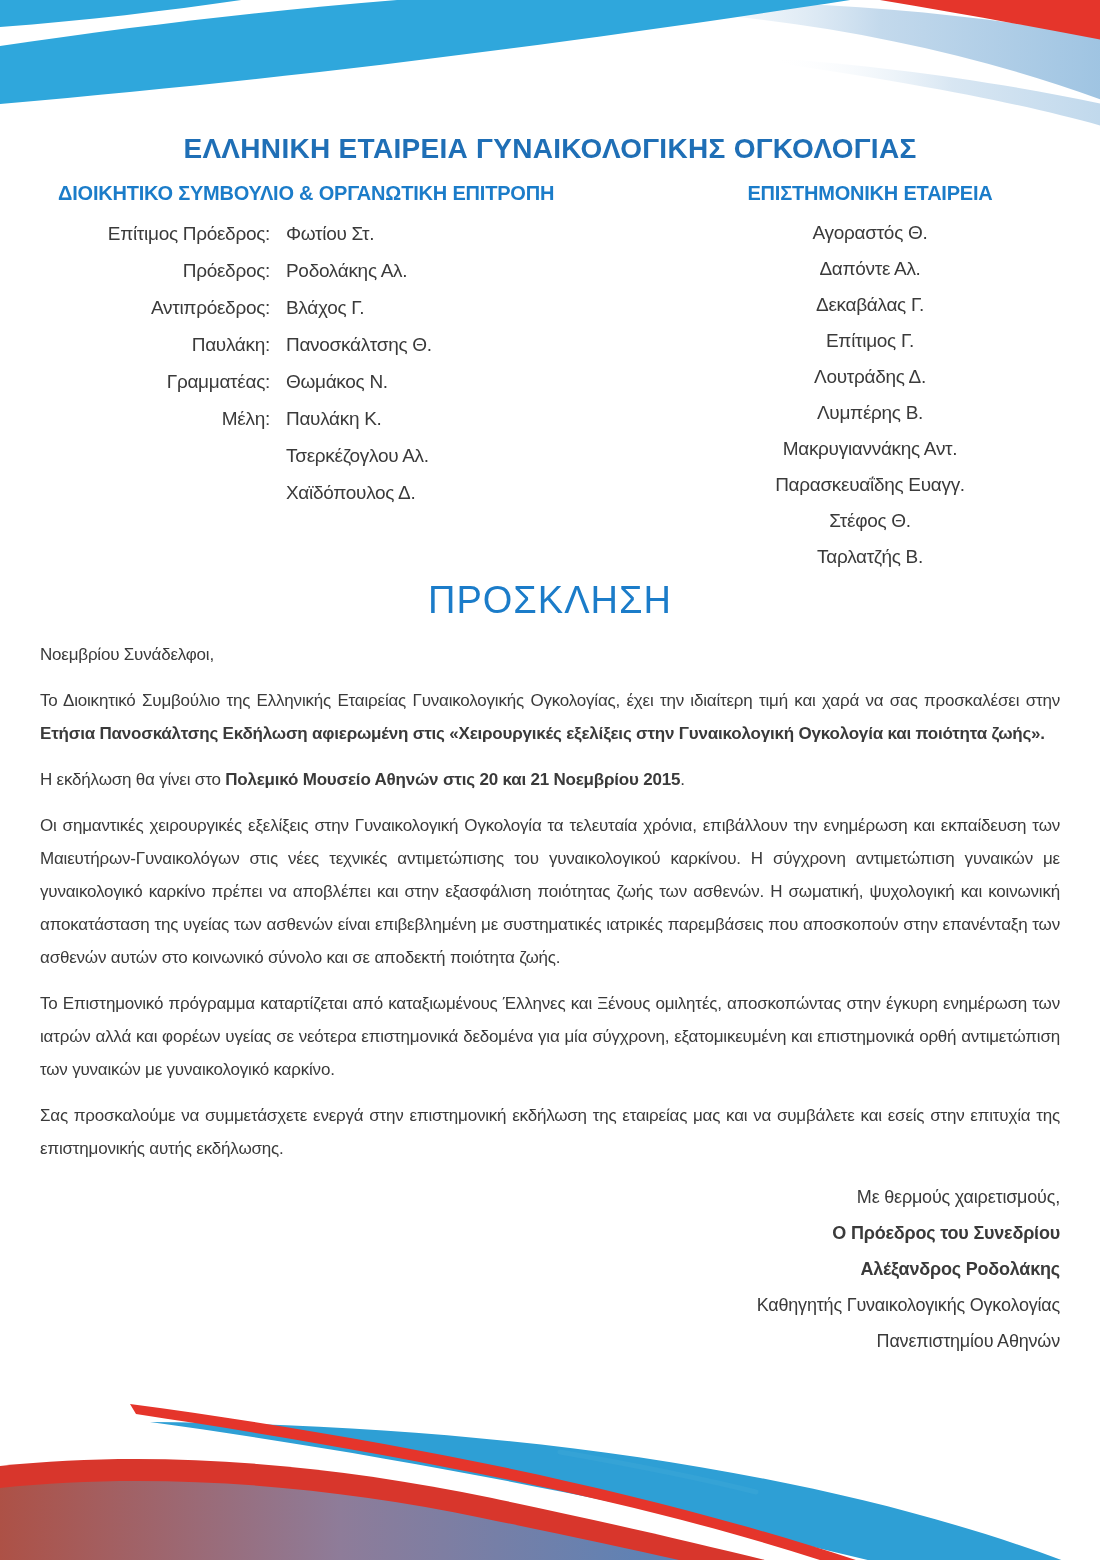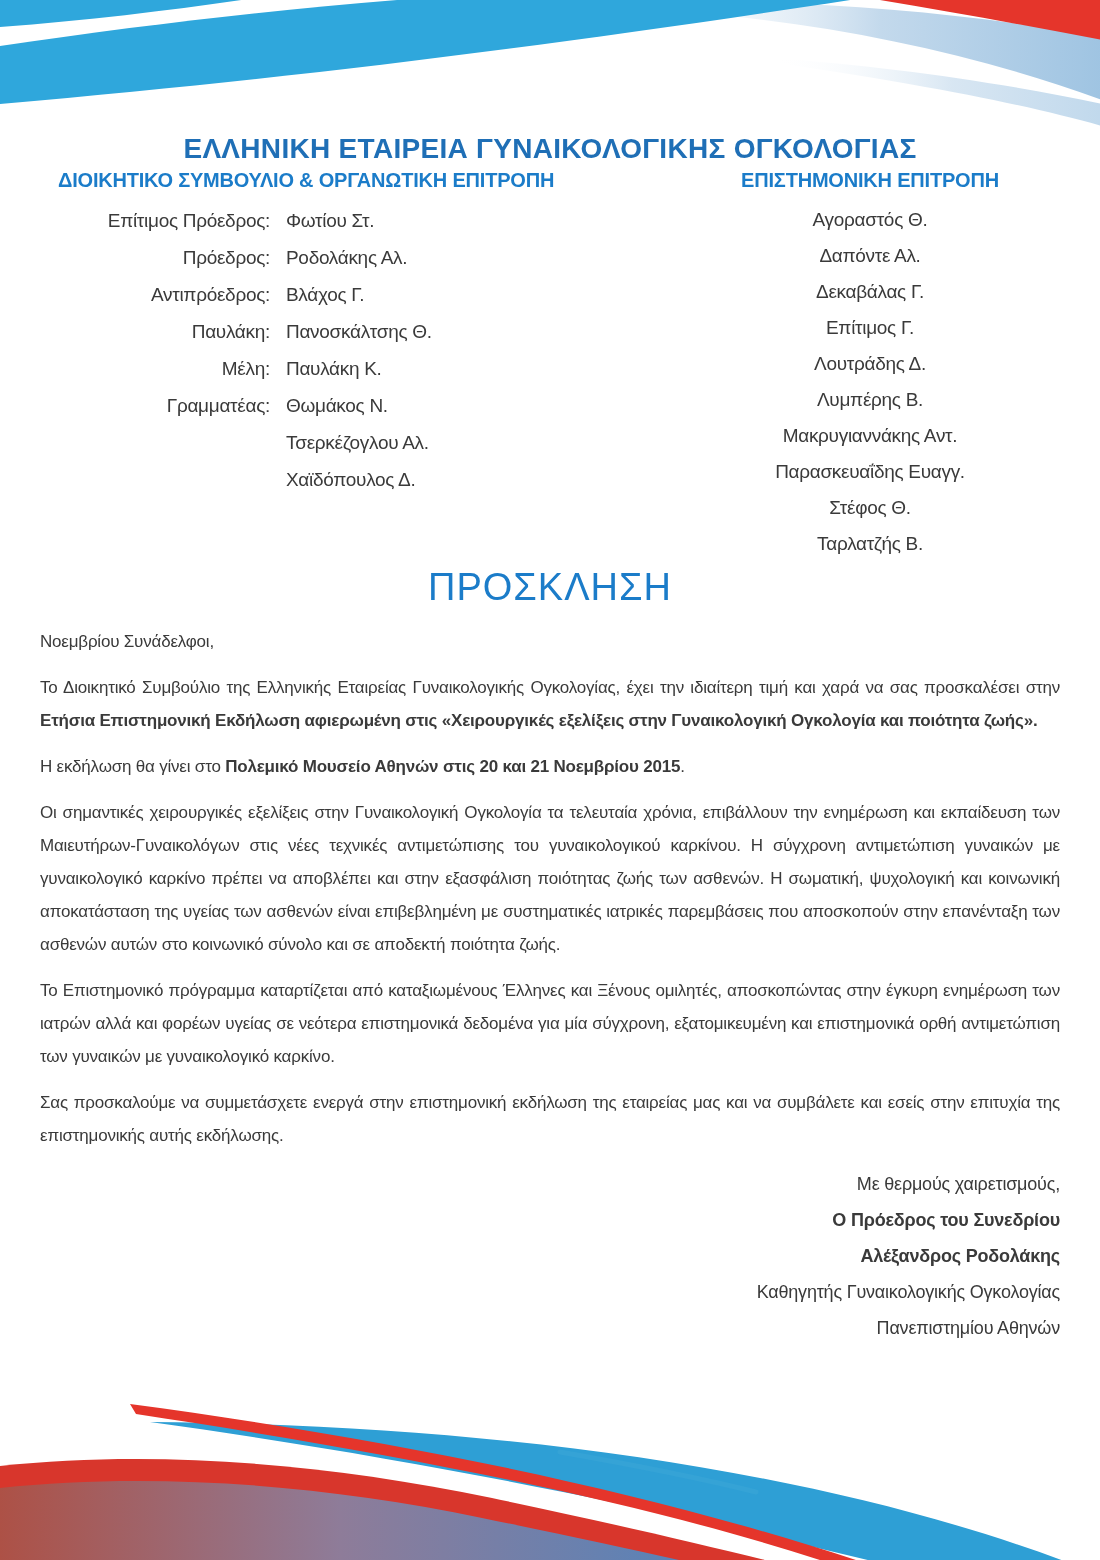--- a/index.html
+++ b/index.html
@@ -6,21 +6,21 @@
   .page {
     position:relative; width:1100px; height:1560px; background:#fff;
     overflow:hidden; font-family:"Liberation Sans", sans-serif; color:#3a3a3a;
   }
   svg.deco { position:absolute; left:0; z-index:0; display:block; }
   .deco-top { top:0; }
   .deco-bottom { bottom:0; }
   .content { position:relative; z-index:1; padding:0 40px; }
 
   h1.org-title {
-    margin:133px 0 4px; text-align:center; font-size:28px; font-weight:bold;
+    margin:133px 0 17px; text-align:center; font-size:28px; font-weight:bold;
     color:#1f6fb6; letter-spacing:0.3px;
   }
 
   .committees { display:flex; justify-content:space-between; }
   .board { width:520px; margin-left:18px; }
   .board h2, .scientific h2 {
     font-size:20px; font-weight:bold; color:#1b7cc9; margin:0 0 10px;
     white-space:nowrap; letter-spacing:-0.2px;
   }
   .board-row { display:flex; line-height:37px; font-size:19px; letter-spacing:-0.3px; }
@@ -96,60 +96,60 @@
         </div>
         <div class="board-row">
           <span class="role">Αντιπρόεδρος:</span>
           <span class="name">Βλάχος Γ.</span>
         </div>
         <div class="board-row">
           <span class="role">Παυλάκη:</span>
           <span class="name">Πανοσκάλτσης Θ.</span>
         </div>
         <div class="board-row">
+          <span class="role">Γραμματέας:</span>
+          <span class="name">Θωμάκος Ν.</span>
+        </div>
+        <div class="board-row">
           <span class="role">Μέλη:</span>
           <span class="name">Παυλάκη Κ.</span>
-        </div>
-        <div class="board-row">
-          <span class="role">Γραμματέας:</span>
-          <span class="name">Θωμάκος Ν.</span>
         </div>
         <div class="board-row">
           <span class="role"></span>
           <span class="name">Τσερκέζογλου Αλ.</span>
         </div>
         <div class="board-row">
           <span class="role"></span>
           <span class="name">Χαϊδόπουλος Δ.</span>
         </div>
       </div>
 
       <div class="scientific">
-        <h2>ΕΠΙΣΤΗΜΟΝΙΚΗ ΕΠΙΤΡΟΠΗ</h2>
+        <h2>ΕΠΙΣΤΗΜΟΝΙΚΗ ΕΤΑΙΡΕΙΑ</h2>
         <div class="sci-member">Αγοραστός Θ.</div>
         <div class="sci-member">Δαπόντε Αλ.</div>
         <div class="sci-member">Δεκαβάλας Γ.</div>
         <div class="sci-member">Επίτιμος Γ.</div>
         <div class="sci-member">Λουτράδης Δ.</div>
         <div class="sci-member">Λυμπέρης Β.</div>
         <div class="sci-member">Μακρυγιαννάκης Αντ.</div>
         <div class="sci-member">Παρασκευαΐδης Ευαγγ.</div>
         <div class="sci-member">Στέφος Θ.</div>
         <div class="sci-member">Ταρλατζής Β.</div>
       </div>
 
     </div>
 
     <h2 class="invitation-heading">ΠΡΟΣΚΛΗΣΗ</h2>
 
     <div class="bodytext">
       <p class="salutation">Νοεμβρίου Συνάδελφοι,</p>
 
       <p>
-        <span>Το Διοικητικό Συμβούλιο της Ελληνικής Εταιρείας Γυναικολογικής Ογκολογίας, έχει την ιδιαίτερη τιμή και χαρά να σας προσκαλέσει στην </span><span class="b">Ετήσια Επιστημονική Εκδήλωση αφιερωμένη στις «Χειρουργικές εξελίξεις στην Γυναικολογική Ογκολογία και ποιότητα ζωής».</span>
+        <span>Το Διοικητικό Συμβούλιο της Ελληνικής Εταιρείας Γυναικολογικής Ογκολογίας, έχει την ιδιαίτερη τιμή και χαρά να σας προσκαλέσει στην </span><span class="b">Ετήσια Πανοσκάλτσης Εκδήλωση αφιερωμένη στις «Χειρουργικές εξελίξεις στην Γυναικολογική Ογκολογία και ποιότητα ζωής».</span>
       </p>
 
       <p>
         <span>Η εκδήλωση θα γίνει στο </span><span class="b">Πολεμικό Μουσείο Αθηνών στις 20 και 21 Νοεμβρίου 2015</span><span>.</span>
       </p>
 
       <p>
         <span>Οι σημαντικές χειρουργικές εξελίξεις στην Γυναικολογική Ογκολογία τα τελευταία χρόνια, επιβάλλουν την ενημέρωση και εκπαίδευση των Μαιευτήρων-Γυναικολόγων στις νέες τεχνικές αντιμετώπισης του γυναικολογικού καρκίνου. Η σύγχρονη αντιμετώπιση γυναικών με γυναικολογικό καρκίνο πρέπει να αποβλέπει και στην εξασφάλιση ποιότητας ζωής των ασθενών. Η σωματική, ψυχολογική και κοινωνική αποκατάσταση της υγείας των ασθενών είναι επιβεβλημένη με συστηματικές ιατρικές παρεμβάσεις που αποσκοπούν στην επανένταξη των ασθενών αυτών στο κοινωνικό σύνολο και σε αποδεκτή ποιότητα ζωής.</span>
       </p>
 

